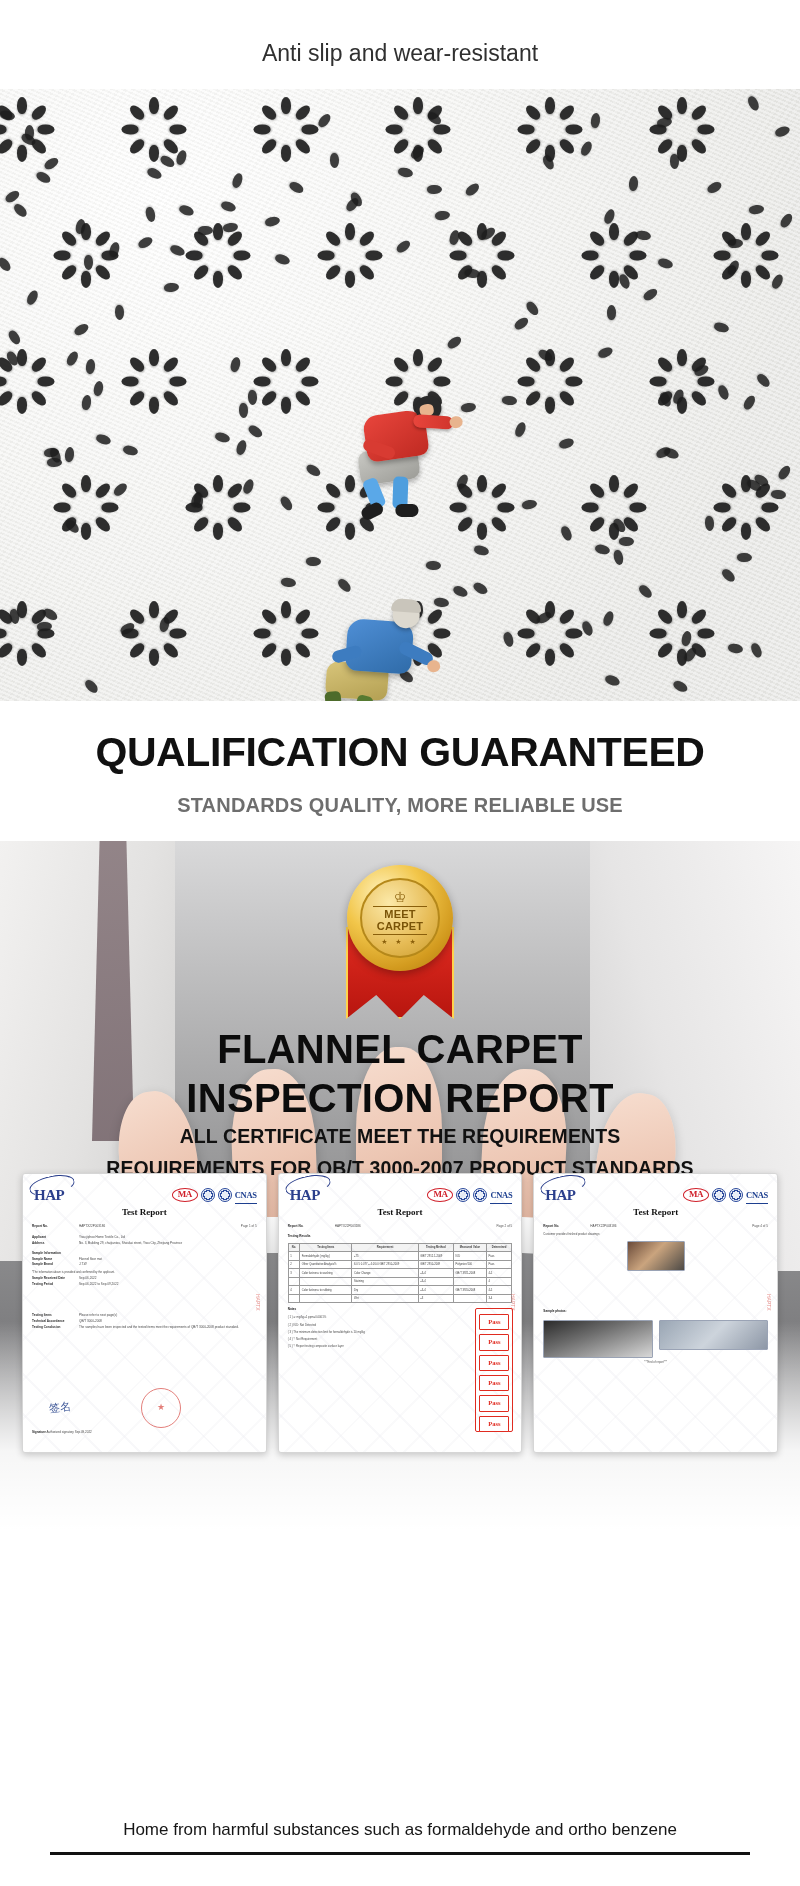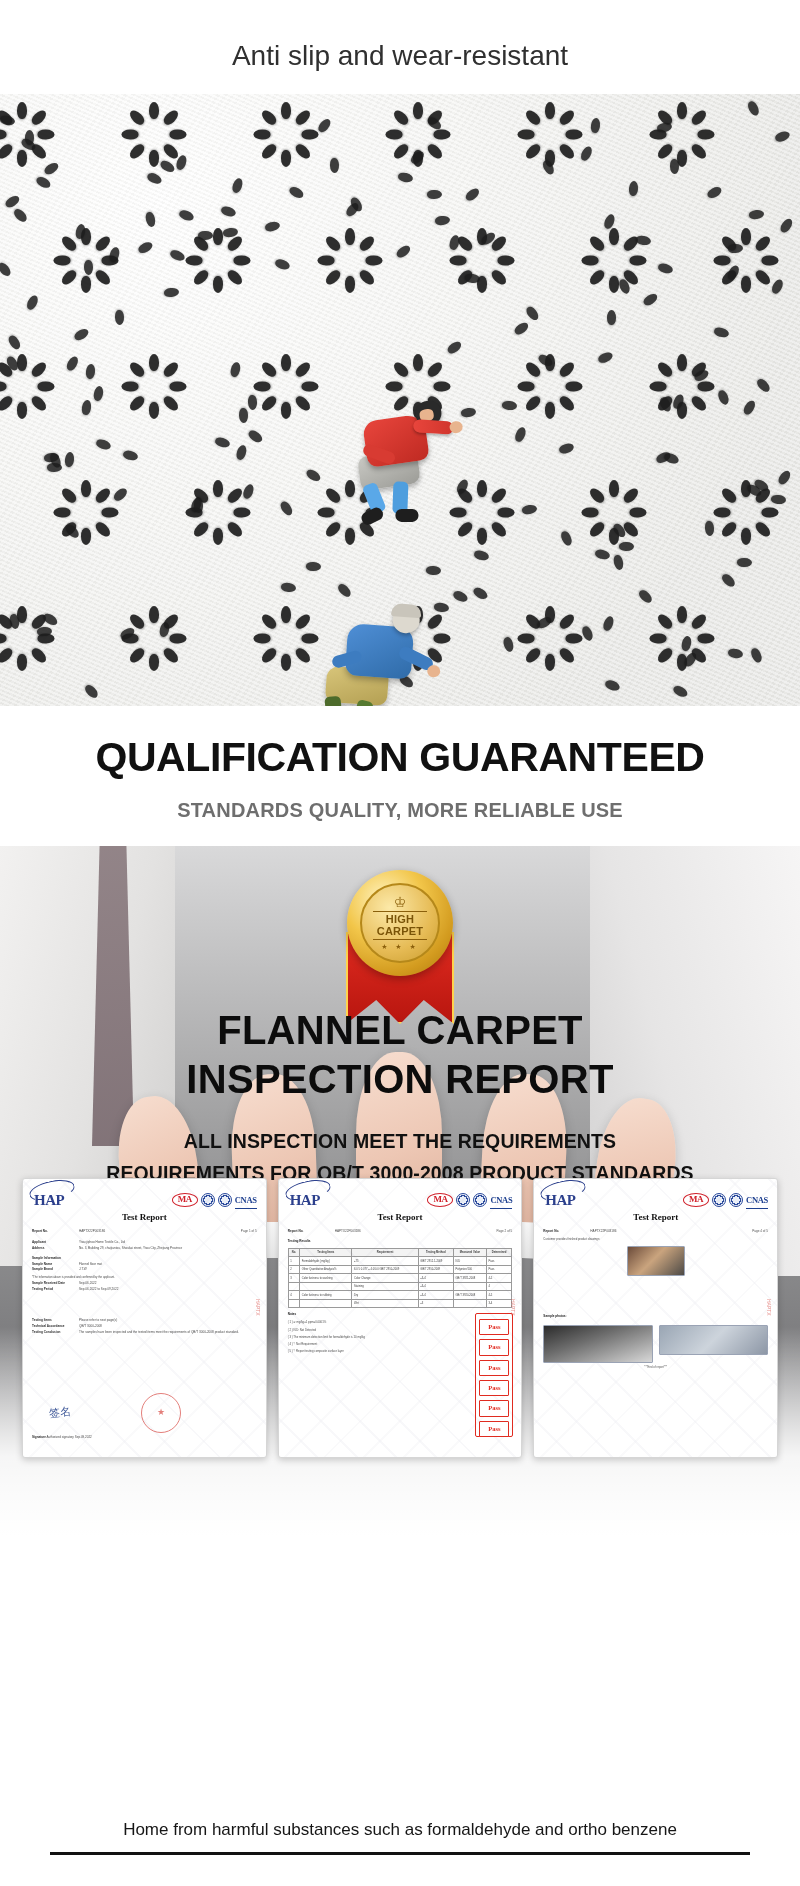--- a/index.html
+++ b/index.html
@@ -12,21 +12,21 @@
     position:relative;
   }
 
   
   .top-head { padding:26px 0 22px; text-align:center; background:#fff; }
   .top-title {
     font-size:43px; font-weight:bold; color:#111;
     letter-spacing:-0.5px; line-height:1.12;
   }
   .top-sub {
-    margin-top:14px; font-size:28px; color:#303030; font-weight:400;
+    margin-top:14px; font-size:23px; color:#303030; font-weight:400;
   }
 
   
   .photo-wrap {
     position:relative; width:800px; height:612px; overflow:hidden;
     background:#e8e8e6;
   }
   .photo-bg {
     position:absolute; inset:0;
     background:
@@ -163,21 +163,21 @@
     border:2px solid #b5881a;
     display:flex; flex-direction:column; align-items:center; justify-content:center;
     color:#7a5408;
   }
   .crown-ic{ font-size:14px; line-height:1; color:#8a5f0b; }
   .medal-rule{ width:54px; height:1px; background:#8a5f0b; margin:2px 0; }
   .medal-txt{ font-size:11px; font-weight:bold; line-height:1.05; text-align:center; letter-spacing:.2px; }
   .stars-ic{ font-size:7px; letter-spacing:3px; color:#8a5f0b; margin-top:1px; }
 
   .banner-title{
-    position:absolute; left:0; right:0; top:160px; text-align:center;
+    position:absolute; left:0; right:0; top:184px; text-align:center;
     font-size:40px; font-weight:bold; color:#0c0c0c; line-height:1.22;
     letter-spacing:.3px;
   }
   .banner-lines{
     position:absolute; left:0; right:0; top:280px; text-align:center;
     color:#111; font-weight:bold;
   }
   .banner-line{ font-size:19.5px; line-height:1.62; letter-spacing:.1px; }
 
   
@@ -741,36 +741,36 @@
   <div class="cuff" style="left:470px;top:376px;width:104px;height:36px;transform:rotate(3deg);"></div>
   <div class="thumb" style="left:596px;top:252px;width:78px;height:148px;transform:rotate(8deg);"></div>
   <div class="cuff" style="left:586px;top:384px;width:96px;height:34px;transform:rotate(8deg);"></div>
 
   <div class="badge">
     <div class="ribbon"></div>
     <div class="medal">
       <div class="medal-inner">
         <div class="crown-ic">♔</div>
         <div class="medal-rule"></div>
-        <div class="medal-txt">HIGH</div>
+        <div class="medal-txt">MEET</div>
         <div class="medal-txt">CARPET</div>
         <div class="medal-rule"></div>
         <div class="stars-ic">★ ★ ★</div>
       </div>
     </div>
   </div>
 
   <div class="banner-title">
     <div>FLANNEL CARPET</div>
     <div>INSPECTION REPORT</div>
   </div>
 
   <div class="banner-lines">
-    <div class="banner-line">ALL INSPECTION MEET THE REQUIREMENTS</div>
-    <div class="banner-line">REQUIREMENTS FOR QB/T 3000-2008 PRODUCT STANDARDS</div>
+    <div class="banner-line">ALL CERTIFICATE MEET THE REQUIREMENTS</div>
+    <div class="banner-line">REQUIREMENTS FOR QB/T 3000-2007 PRODUCT STANDARDS</div>
   </div>
 
   <div class="banner-fade"></div>
 
   <div class="reports">
 
     <div class="report">
       <div class="wm"></div>
       <div class="rep-head">
         <span class="hap">HAP</span>

